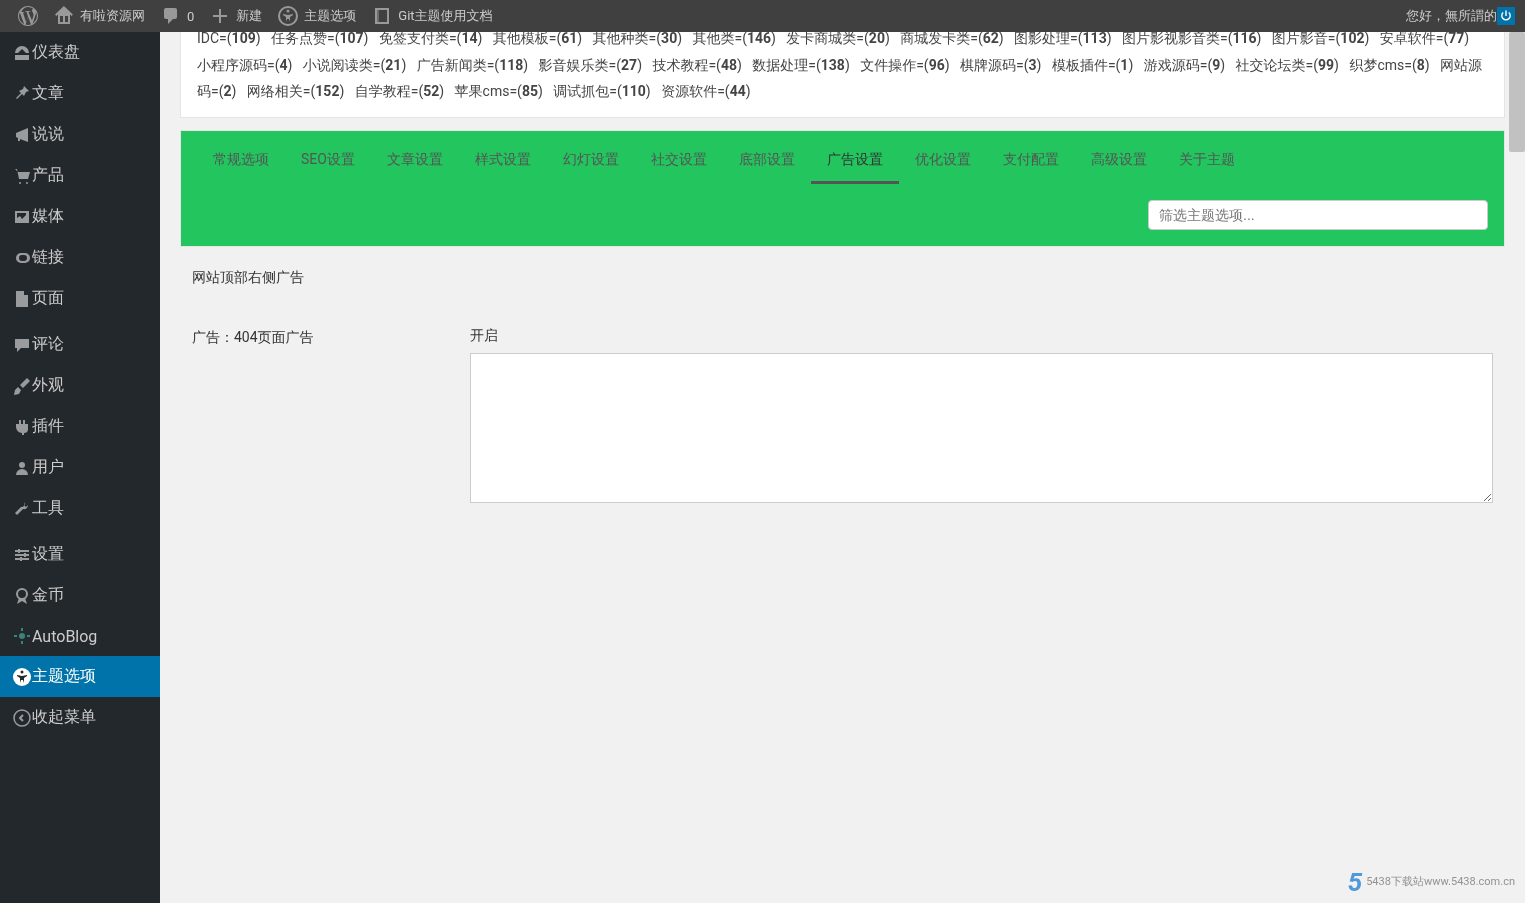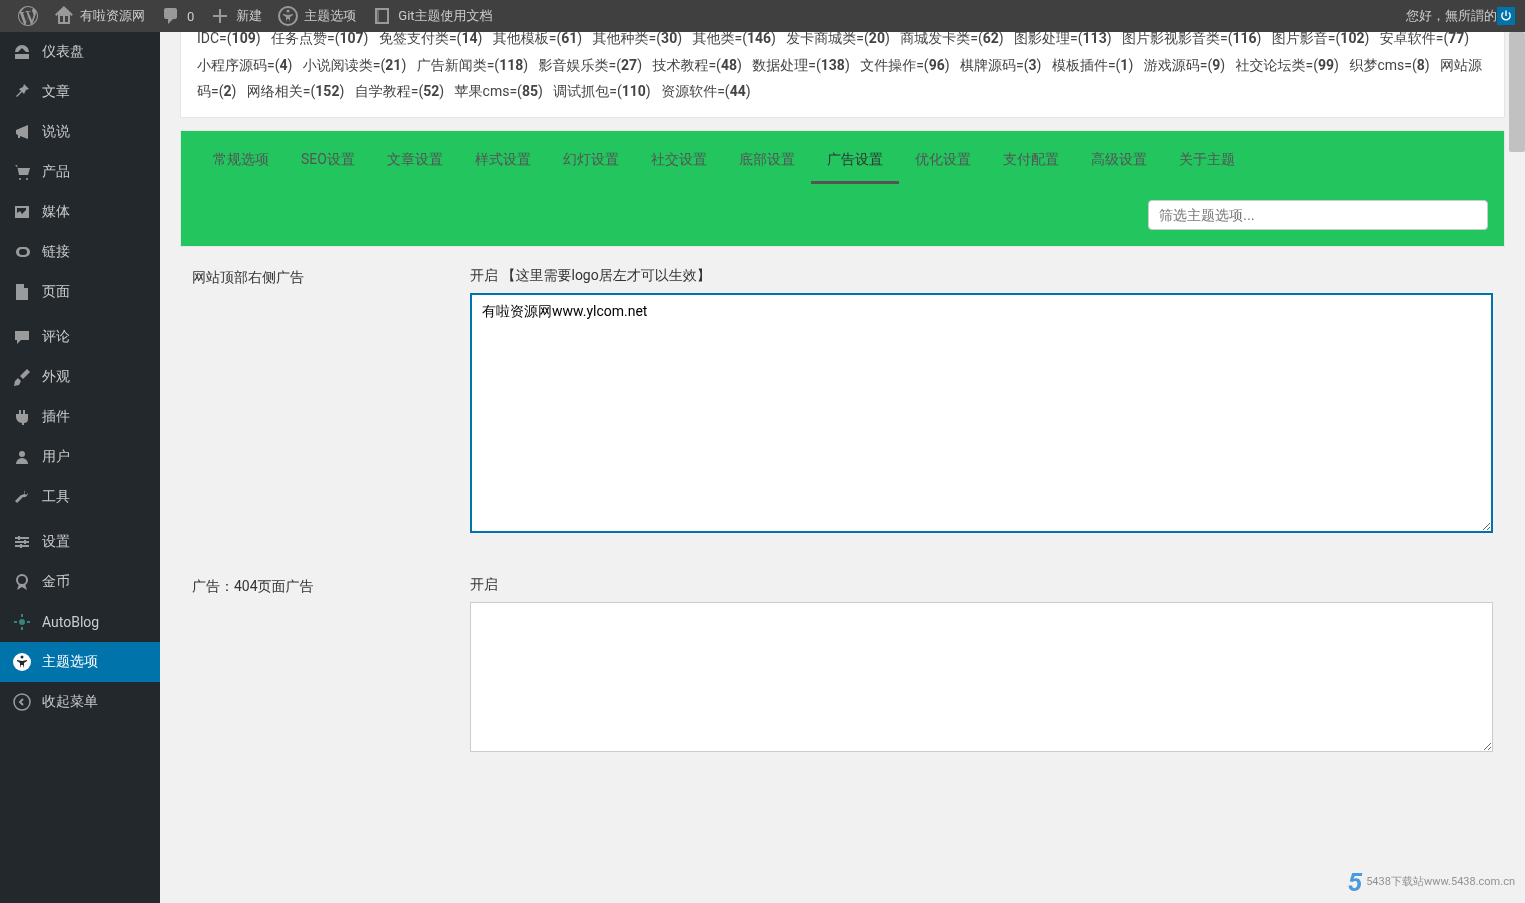--- a/index.html
+++ b/index.html
@@ -9,21 +9,21 @@
     .admin-bar { position: fixed; top: 0; left: 0; right: 0; height: 32px; background: #404040; color: #ccc; display: flex; align-items: center; padding: 0 10px; z-index: 1000; font-size: 13px; }
     .admin-bar-left { display: flex; align-items: center; gap: 0; }
     .admin-bar-item { display: flex; align-items: center; gap: 6px; padding: 0 8px; height: 32px; cursor: pointer; }
     .admin-bar-right { margin-left: auto; display: flex; align-items: center; gap: 0; }
     .admin-bar svg { width: 20px; height: 20px; fill: #999; }
     .avatar-box { width: 18px; height: 18px; background: #0073aa; display: flex; align-items: center; justify-content: center; }
     .avatar-box svg { width: 14px; height: 14px; fill: #fff; }
     
     
     .sidebar { position: fixed; top: 32px; left: 0; bottom: 0; width: 160px; background: #23282d; color: #ccc; overflow-y: auto; }
-    .sidebar-item { display: flex; align-items: center; gap: 10px; padding: 10px 12px; cursor: pointer; font-size: 14px; position: relative; }
+    .sidebar-item { display: flex; align-items: center; padding: 10px 12px; cursor: pointer; font-size: 16px; position: relative; }
     .sidebar-item.current { background: #0073aa; color: #fff; }
     .sidebar-item.current::after { content: ""; position: absolute; right: -8px; top: 50%; margin-top: -8px; border: 8px solid transparent; border-right-color: #f1f1f1; }
     .sidebar-item svg { width: 20px; height: 20px; fill: currentColor; opacity: 0.7; }
     .sidebar-item.current svg { opacity: 1; }
     .sidebar-sep { height: 5px; }
     
     
     .main { margin-left: 160px; margin-top: 16px; padding: 0 20px 40px 20px; position: relative; }
     
     
@@ -250,24 +250,20 @@
         <div class="tab-item">高级设置</div>
         <div class="tab-item">关于主题</div>
       </div>
     <div class="filter-row">
       <input type="text" class="filter-input" placeholder="筛选主题选项..." style="">
     </div>
   </div>
 
   <div class="form-row">
     <div class="form-label">网站顶部右侧广告</div>
-    <div class="form-field">
-      <div class="field-title">开启 【这里需要logo居左才可以生效】</div>
-      <textarea class="textarea" style="">有啦资源网www.ylcom.net</textarea>
-    </div>
   </div>
 
   <div class="form-row">
     <div class="form-label">广告：404页面广告</div>
     <div class="form-field">
       <div class="field-title">开启</div>
       <textarea class="textarea plain" style=""></textarea>
     </div>
   </div>
 

